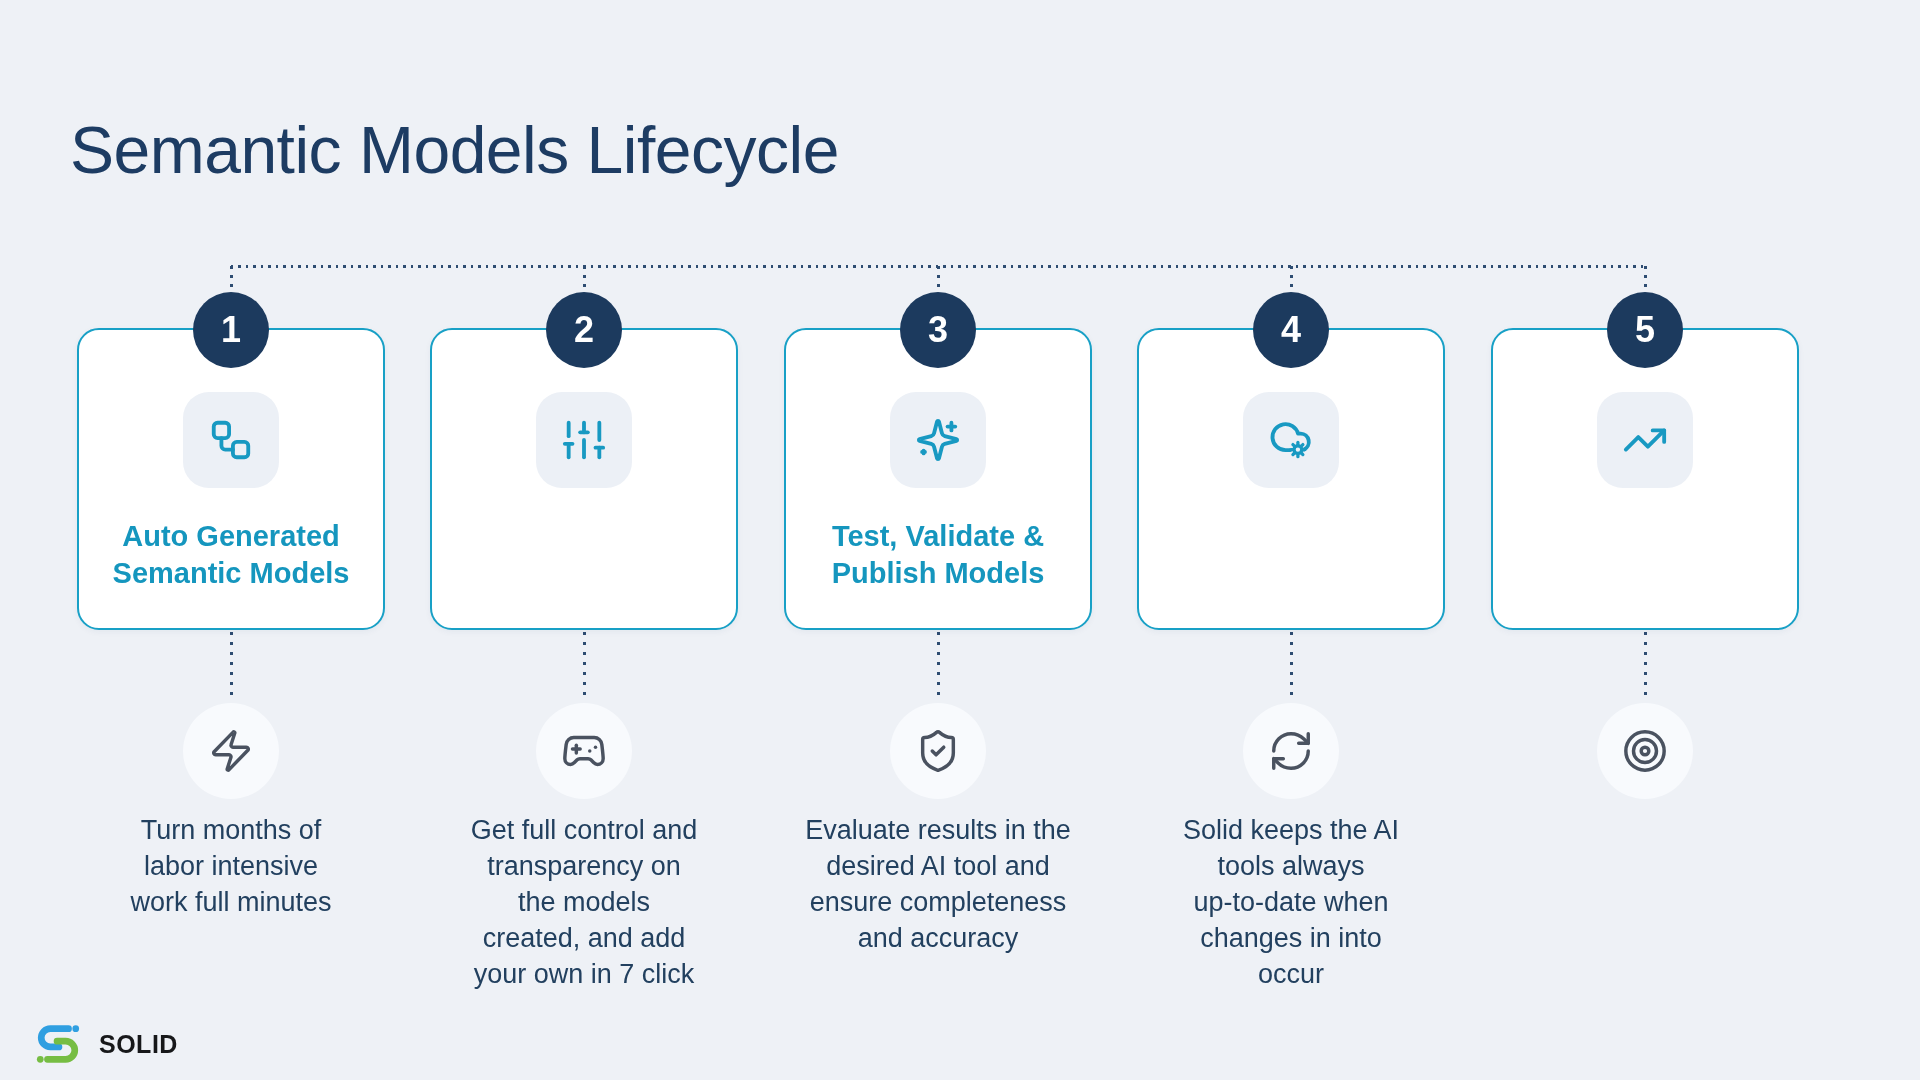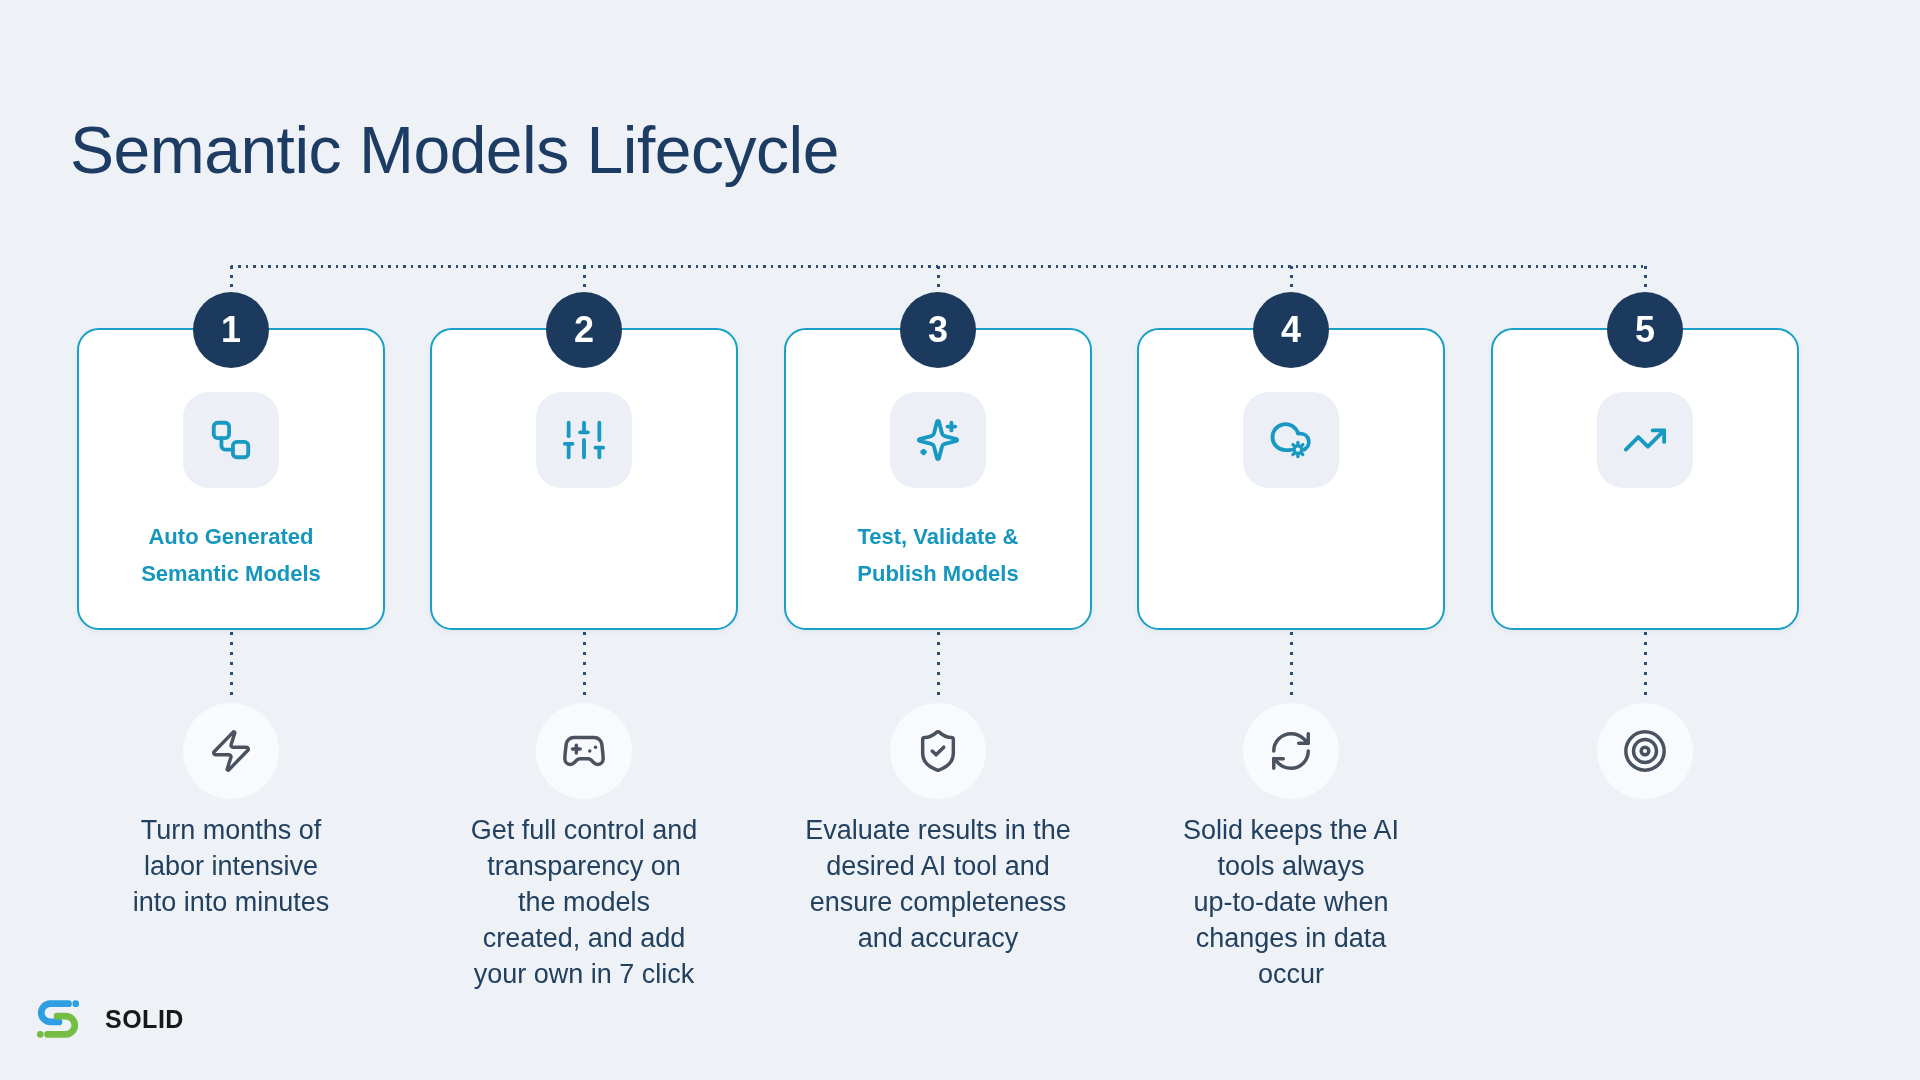--- a/index.html
+++ b/index.html
@@ -72,21 +72,21 @@
     display: flex; align-items: center; justify-content: center;
     color: #1899c2;
     z-index: 4;
   }
   .icon-tile svg { width: 46px; height: 46px; }
   .card-title {
     position: absolute;
     left: 0; top: 252px;
     width: 100%;
     text-align: center;
-    font-size: 22px;
+    font-size: 29px;
     font-weight: bold;
     line-height: 37px;
     color: #1596be;
     white-space: pre-line;
     z-index: 4;
   }
   .stub-bottom {
     position: absolute;
     left: 168.5px; top: 366px;
     width: 3px; height: 66px;
@@ -107,22 +107,22 @@
     left: 0; top: 546px;
     width: 100%;
     text-align: center;
     font-size: 27px;
     line-height: 36px;
     color: #22405f;
     white-space: pre-line;
   }
   .brand {
     position: absolute;
-    left: 35px; top: 996px;
-    display: flex; align-items: center; gap: 24px;
+    left: 35px; top: 1021px;
+    display: flex; align-items: center; gap: 18px;
   }
   .brand-mark { width: 46px; height: 46px; }
   .brand-name {
     font-size: 25px;
     font-weight: bold;
     color: #17181a;
     letter-spacing: 0.5px;
   }
 </style>
 </head>
@@ -148,21 +148,21 @@
   <div class="card-title">Auto Generated
 Semantic Models</div>
   <div class="stub-bottom"></div>
   <div class="detail-circle">
     <svg viewBox="0 0 24 24" fill="none" stroke="currentColor" stroke-width="1.8" stroke-linecap="round" stroke-linejoin="round">
       <path d="M4 14a1 1 0 0 1-.78-1.63l9.9-10.2a.5.5 0 0 1 .86.46l-1.92 6.02A1 1 0 0 0 13 10h7a1 1 0 0 1 .78 1.63l-9.9 10.2a.5.5 0 0 1-.86-.46l1.92-6.02A1 1 0 0 0 11 14z"></path>
     </svg>
   </div>
   <div class="step-desc">Turn months of
 labor intensive
-into into minutes</div>
+work full minutes</div>
 </div>
 
 <div class="step step-2">
   <div class="stub-top"></div>
   <div class="num-circle">
       <span>2</span>
     </div>
   <div class="card"></div>
   <div class="icon-tile">
     <svg viewBox="0 0 24 24" fill="none" stroke="currentColor" stroke-width="2" stroke-linecap="round" stroke-linejoin="round">
@@ -251,21 +251,21 @@
     <svg viewBox="0 0 24 24" fill="none" stroke="currentColor" stroke-width="1.8" stroke-linecap="round" stroke-linejoin="round">
       <path d="M3 12a9 9 0 0 1 9-9 9.75 9.75 0 0 1 6.74 2.74L21 8"></path>
       <path d="M21 3v5h-5"></path>
       <path d="M21 12a9 9 0 0 1-9 9 9.75 9.75 0 0 1-6.74-2.74L3 16"></path>
       <path d="M8 16H3v5"></path>
     </svg>
   </div>
   <div class="step-desc">Solid keeps the AI
 tools always
 up-to-date when
-changes in data
+changes in into
 occur</div>
 </div>
 
 <div class="step step-5">
   <div class="stub-top"></div>
   <div class="num-circle">
       <span>5</span>
     </div>
   <div class="card"></div>
   <div class="icon-tile">

